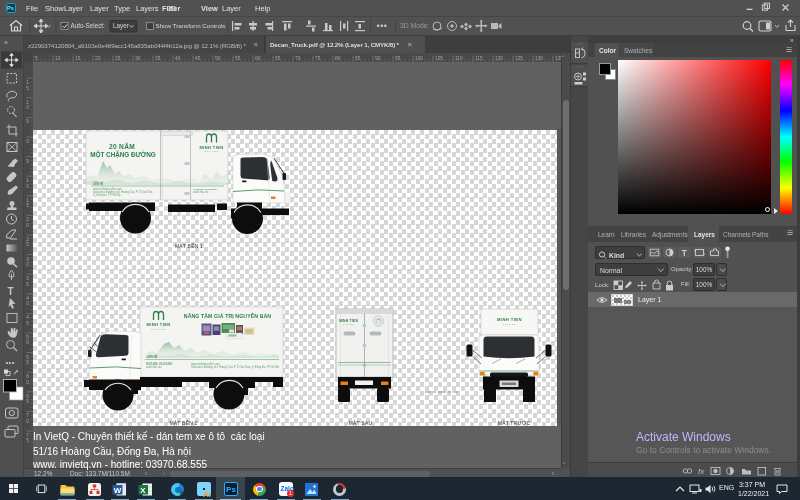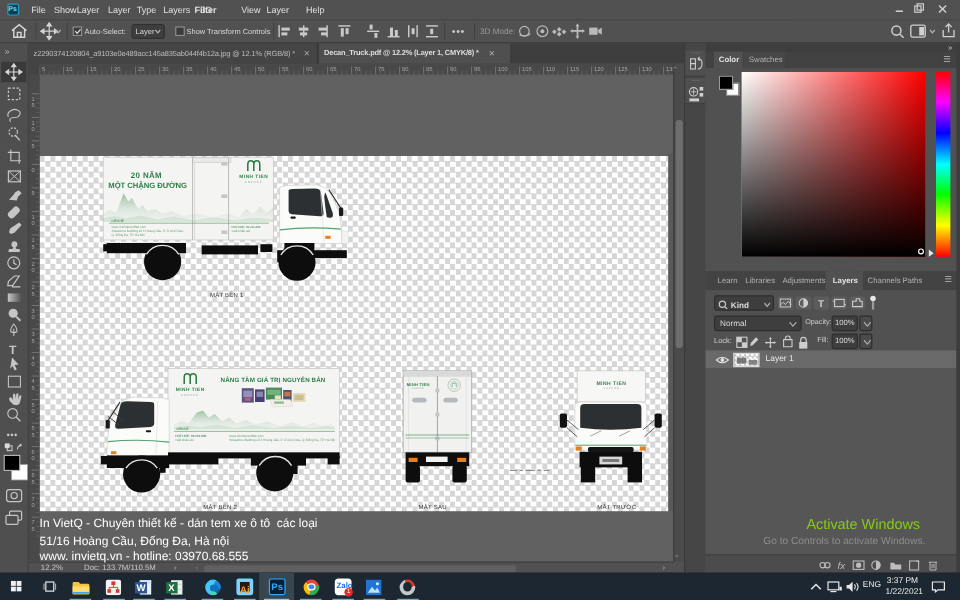--- a/index.html
+++ b/index.html
@@ -32,21 +32,21 @@
 <div id="titlebar">
   <div class="abs" style="left:5.5px; top:2.5px; width:10px; height:10px; background:#0d3e54; border:1.2px solid #1ba0c4; border-radius:2px; color:#6ee0fb; font-size:5.8px; font-weight:bold; text-align:center; line-height:8px;">Ps</div>
   <div class="menu" style="left:26px;">File</div>
   <div class="menu" style="left:45px;">Show</div>
   <div class="menu" style="left:64px;">Layer</div>
   <div class="menu" style="left:90px;">Layer</div>
   <div class="menu" style="left:114px;">Type</div>
   <div class="menu" style="left:136px;">Layers</div>
   <div class="menu" style="left:162px;font-weight:bold;">Filter</div>
   <div class="menu" style="left:167px;">3D</div>
-  <div class="menu" style="left:201px;">View</div>
+  <div class="menu" style="left:201px;font-weight:bold;">View</div>
   <div class="menu" style="left:222px;">Layer</div>
   <div class="menu" style="left:255px;">Help</div>
   <svg class="abs" style="left:680px; top:0;" width="120" height="16" viewBox="0 0 120 16">
     <rect x="66.5" y="8.7" width="6" height="1.3" fill="#cfcfcf"></rect>
     <rect x="82.3" y="5" width="5.2" height="5.2" fill="none" stroke="#cfcfcf" stroke-width="1"></rect>
     <rect x="84.3" y="3.2" width="5.2" height="5.2" fill="none" stroke="#cfcfcf" stroke-width="1"></rect>
     <path d="M102.5,4.5 L108.5,10.5 M108.5,4.5 L102.5,10.5" stroke="#cfcfcf" stroke-width="1.2"></path>
   </svg>
 </div>
 
@@ -862,21 +862,21 @@
       </svg>
     <div class="abs" style="left:23px; top:2px; width:22px; height:12px; background:repeating-conic-gradient(#ffffff 0 25%, #c9c9c9 0 50%); background-size:4px 4px; border:1px solid #d8d8d8;">
       <div class="abs" style="left:2px; top:3px; width:8px; height:5px; background:#5c5c5c; opacity:0.8;"></div>
       <div class="abs" style="left:12px; top:5px; width:7px; height:4px; background:#6a6a6a; opacity:0.8;"></div>
     </div>
     <div class="abs" style="left:50px; top:4px; font-size:7px; color:#ececec;">Layer 1</div>
   </div>
   <div class="abs" style="left:0px; top:65px; width:209px; height:155px; background:#565656;"></div>
 </div>
 
-<div class="abs" style="left:672px; top:430px; font-size:12px; color:#84cc16; z-index:6;">Activate Windows</div>
+<div class="abs" style="left:636px; top:430px; font-size:12px; color:#c4b5fd; z-index:6;">Activate Windows</div>
 <div class="abs" style="left:636px; top:445px; font-size:8.5px; color:#8d8d8d; z-index:6;">Go to Controls to activate Windows.</div>
 
 <div class="abs" style="left:588px; top:462px; width:212px; height:15px; background:#4c4c4c; border-top:1px solid #3e3e3e; z-index:5;">
   <svg class="abs" style="left:94px; top:3px;" width="110" height="10" viewBox="0 0 110 10">
     <g stroke="#bdbdbd" stroke-width="0.9" fill="none">
       <circle cx="3.5" cy="5" r="2.2"></circle>
         <circle cx="7.5" cy="5" r="2.2"></circle>
       <text x="16" y="8" font-size="8" font-style="italic" fill="#bdbdbd" stroke="none">fx</text>
       <rect x="29" y="1.5" width="9" height="7"></rect>
         <circle cx="33.5" cy="5" r="2.2" fill="#bdbdbd" stroke="none"></circle>
@@ -933,21 +933,21 @@
     <rect x="4.5" y="0.5" width="9.5" height="12" fill="#e9f2ec"></rect>
     <path d="M9,0.5 v12 M4.5,4 h9.5 M4.5,8 h9.5" stroke="#c4dacb" stroke-width="0.8"></path>
     <rect x="0.5" y="2" width="9.5" height="9.5" fill="#1e7145"></rect>
     <text x="2.3" y="9.5" font-size="8" font-weight="bold" fill="#fff">X</text>
   </svg>
 
   <div class="abs" style="left:171px; top:5.5px; width:13px; height:13px; border-radius:50%; background:conic-gradient(from 230deg, #45c8f5 0 150deg, #1989d8 150deg 230deg, #1b5fa0 230deg 280deg, #46d6ae 280deg 320deg, #45c8f5 320deg 360deg);">
     <div class="abs" style="left:3.5px; top:4.5px; width:7px; height:5.5px; border-radius:50%; background:#1173bc;"></div>
   </div>
 
-  <div class="abs" style="left:197px; top:5px; width:14px; height:14px; background:#2b1708; border:3px solid #7dd3fc; border-radius:2px; color:#f59a2a; font-size:8px; font-weight:bold; text-align:center; line-height:13px;">Ai</div>
+  <div class="abs" style="left:197px; top:5px; width:14px; height:14px; background:#2b1708; border:6px solid #7dd3fc; border-radius:2px; color:#f59a2a; font-size:8px; font-weight:bold; text-align:center; line-height:13px;">Ai</div>
 
   <div class="abs" style="left:216px; top:0px; width:29px; height:23px; background:#37464f;"></div>
   <div class="abs" style="left:224px; top:5px; width:14px; height:14px; background:#0a2030; border:1px solid #31a8ff; border-radius:2px; color:#31a8ff; font-size:8px; font-weight:bold; text-align:center; line-height:13px;">Ps</div>
 
   <div class="abs" style="left:253px; top:5.5px; width:13px; height:13px; border-radius:50%; background:conic-gradient(from -50deg, #ea4335 0 120deg, #4285f4 120deg 125deg, #34a853 125deg 245deg, #fbbc05 245deg 360deg);">
     <div class="abs" style="left:3.2px; top:3.2px; width:6.6px; height:6.6px; border-radius:50%; background:#fff;"></div>
     <div class="abs" style="left:4.4px; top:4.4px; width:4.2px; height:4.2px; border-radius:50%; background:#4285f4;"></div>
   </div>
 
   <div class="abs" style="left:279px; top:5px; width:14px; height:14px; background:#fdfdfd; border-radius:3px;">

